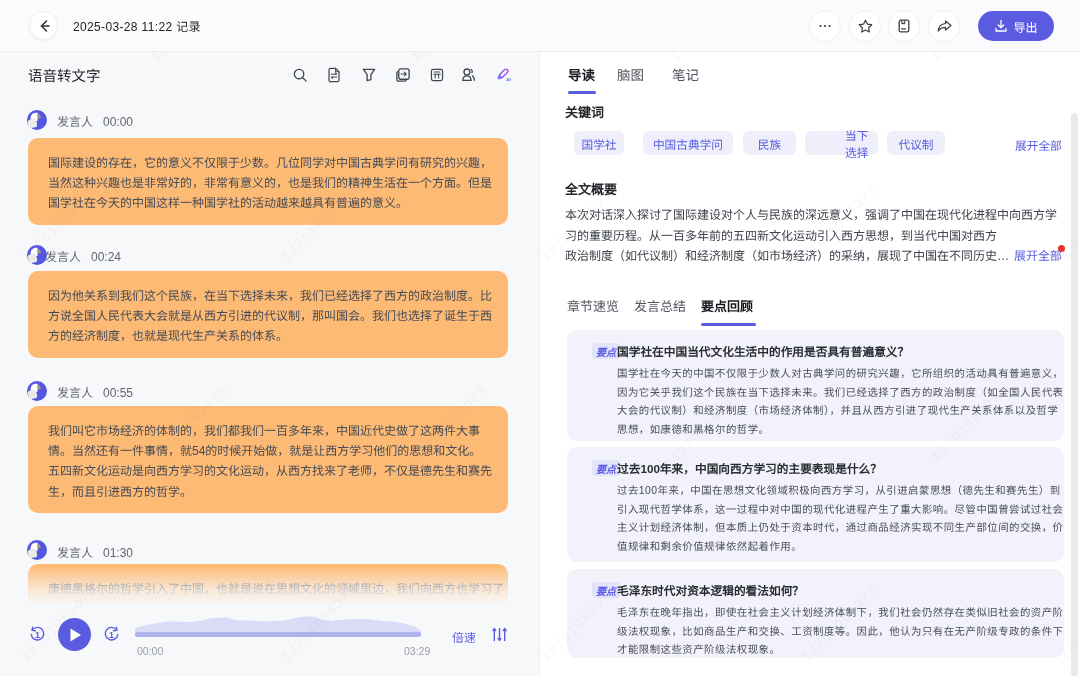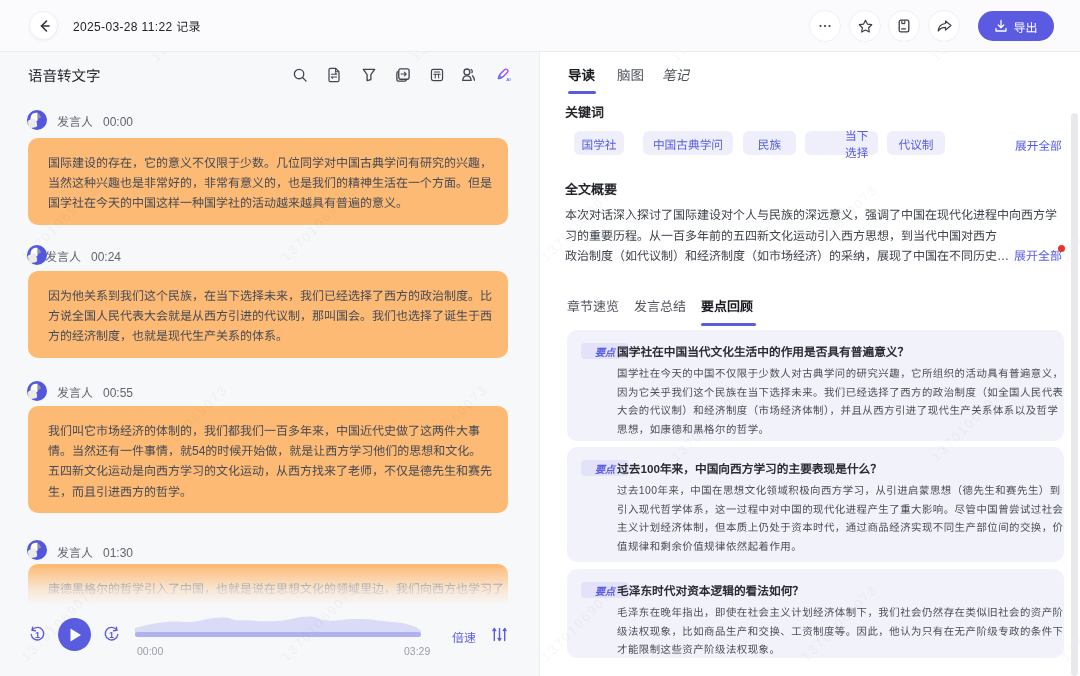--- a/index.html
+++ b/index.html
@@ -31,21 +31,21 @@
   #right { position:absolute; left:541px; top:52px; width:539px; height:624px; background:#fff; }
   .tab1 { position:absolute; top:12px; font-size:13.5px; }
   #tabline { position:absolute; left:27px; top:39px; width:28px; height:3px; border-radius:2px; background:#5a5ce0; }
   .h2 { position:absolute; font-size:13px; font-weight:bold; color:#24262b; }
   .chip { position:absolute; top:79px; height:24px; border-radius:6px; background:#eeeffb; color:#575ce2; font-size:11.7px; display:flex; align-items:center; justify-content:center; }
   .expand { position:absolute; font-size:11.7px; color:#575ce2; }
   #summary { position:absolute; left:24px; top:153px; width:505px; font-size:12px; line-height:20.5px; color:#3e424c; white-space:nowrap; }
   .tab2 { position:absolute; top:243.5px; font-size:13px; color:#51555f; }
   #tabline2 { position:absolute; left:160px; top:270.5px; width:55px; height:3px; border-radius:2px; background:#5a5ce0; }
   .card { position:absolute; left:26px; width:497px; background:#f2f2fa; border-radius:10px; }
-  .badge { position:absolute; left:14px; top:13px; width:48px; height:16px; border-radius:4px; background:#e2e2f8; color:#5a5ce6; font-size:10px; font-style:italic; font-weight:bold; display:flex; align-items:center; justify-content:center; }
+  .badge { position:absolute; left:25px; top:13px; width:28px; height:16px; border-radius:4px; background:#e2e2f8; color:#5a5ce6; font-size:10px; font-style:italic; font-weight:bold; display:flex; align-items:center; justify-content:center; }
   .cardtitle { position:absolute; left:50px; top:12px; font-size:11.7px; font-weight:bold; color:#292c32; white-space:nowrap; }
   .cardbody { position:absolute; left:50px; top:35px; font-size:10.4px; letter-spacing:0.5px; line-height:18.7px; color:#4a4e58; white-space:nowrap; }
 
   #scrollbar { position:absolute; left:1071px; top:113px; width:7px; height:563px; background:#e9e9ed; border-radius:4px; z-index:6; }
 </style>
 </head>
 <body>
 
 <div id="topbar">
   <div id="backbtn">
@@ -205,21 +205,21 @@
   <div class="abs" style="left:452px; top:576px; font-size:12px; color:#5a5ce0;">倍速</div>
   <svg class="abs" style="left:492px; top:574px;" width="15" height="17" viewBox="0 0 15 17">
       <path d="M2.3 2.5 V14.5 M7.5 2.5 V14.5 M12.7 2.5 V14.5" stroke="#5a5ce0" stroke-width="1.4" stroke-linecap="round"></path>
       <path d="M0.9 4.6 L2.3 2.7 L3.7 4.6 M6.1 12.4 L7.5 14.3 L8.9 12.4 M11.3 4.6 L12.7 2.7 L14.1 4.6" fill="none" stroke="#5a5ce0" stroke-width="1.4" stroke-linecap="round" stroke-linejoin="round"></path>
     </svg>
 </div>
 
 <div id="right">
   <div class="tab1" style="left:27px; font-weight:bold; color:#17191d;">导读</div>
   <div class="tab1" style="left:76px; color:#4e525c;">脑图</div>
-  <div class="tab1" style="left:121px; color:#4e525c;font-style:italic;">笔记</div>
+  <div class="tab1" style="left:131px; color:#4e525c;">笔记</div>
   <div id="tabline"></div>
 
   <div class="h2" style="left:24px; top:50px;">关键词</div>
   <div class="chip" style="left:33px; width:50px;">国学社</div>
   <div class="chip" style="left:102px; width:90px;">中国古典学问</div>
   <div class="chip" style="left:202px; width:53px;">民族</div>
   <div class="chip" style="left:264px; width:73px;padding-left:40px;">当下选择</div>
   <div class="chip" style="left:346px; width:58px;">代议制</div>
   <div class="expand" style="left:474px; top:84px;">展开全部</div>
 

